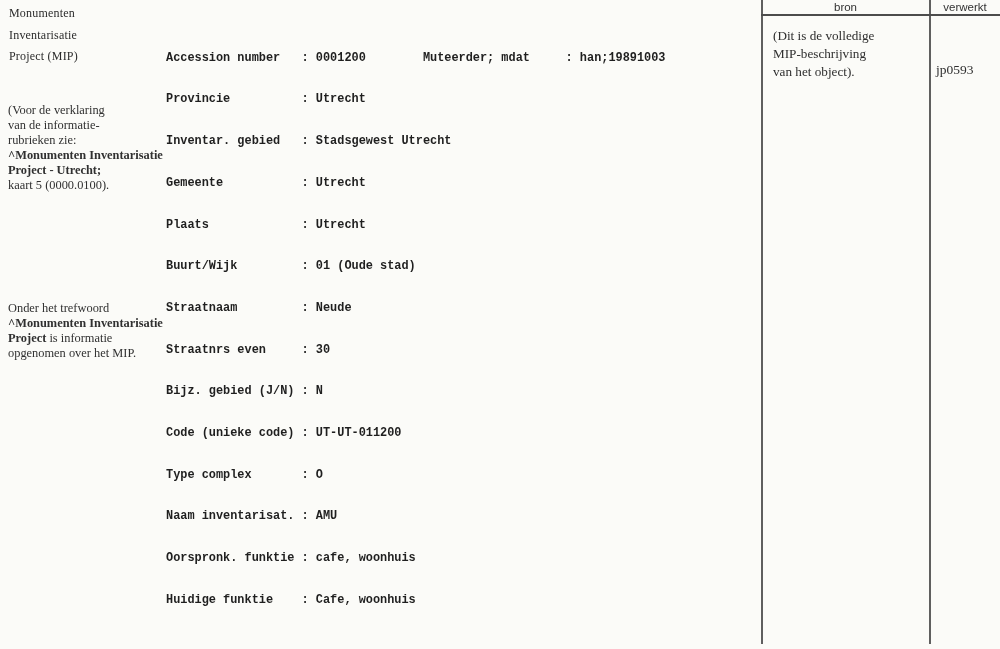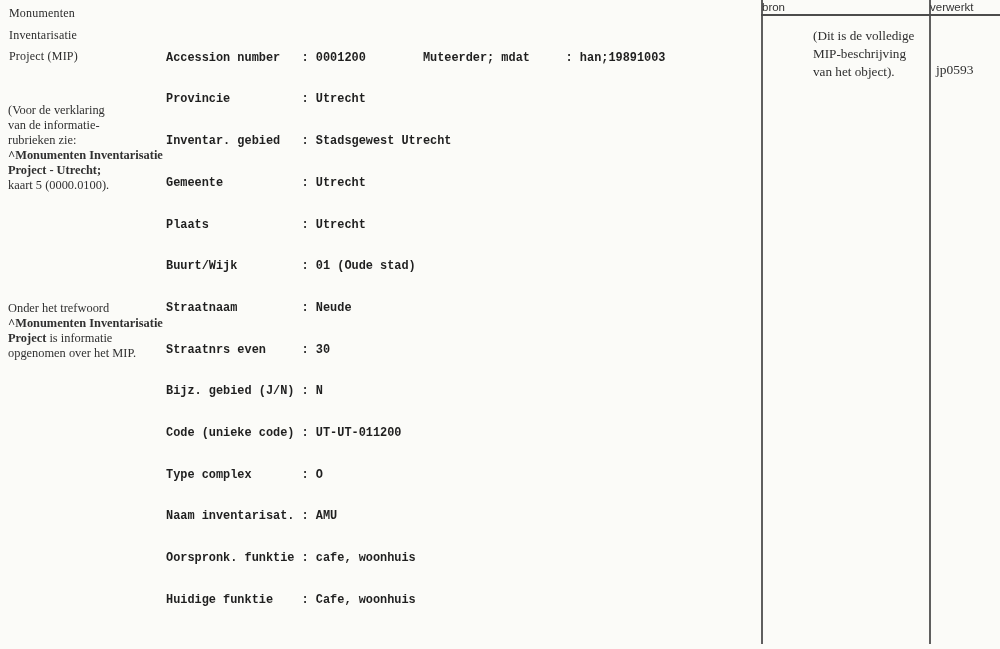--- a/index.html
+++ b/index.html
@@ -45,29 +45,29 @@
   .mlbl{display:inline-block;width:20ch;}
 
   
   .vline{position:absolute;top:0;width:1.5px;height:644px;background:#5f5f5f;}
   .vl-1{left:761px;}
   .vl-2{left:929px;}
   .hline{position:absolute;top:14px;left:761px;width:239px;height:1.5px;background:#4c4c4c;}
   .colhead{
     position:absolute;top:1px;height:17px;
     font-family:"Liberation Sans", sans-serif;
-    font-size:11.5px;color:#333;text-align:left;line-height:13px;
+    font-size:11.5px;color:#333;text-align:center;line-height:13px;
   }
   .ch-bron{left:762px;width:167px;}
   .ch-verwerkt{left:930px;width:70px;}
   .panel-note{
     position:absolute;left:773px;top:27px;width:150px;
     font-size:13.2px;line-height:17.8px;color:#2e2e2e;
   }
-  .panel-note .line{display:block;margin-left:40px;}
+  .panel-note .line{display:block;}
   .code{
     position:absolute;left:936px;top:62px;
     font-size:13.5px;color:#2e2e2e;
   }
 </style>
 </head>
 <body>
 
 <div class="page">
 

